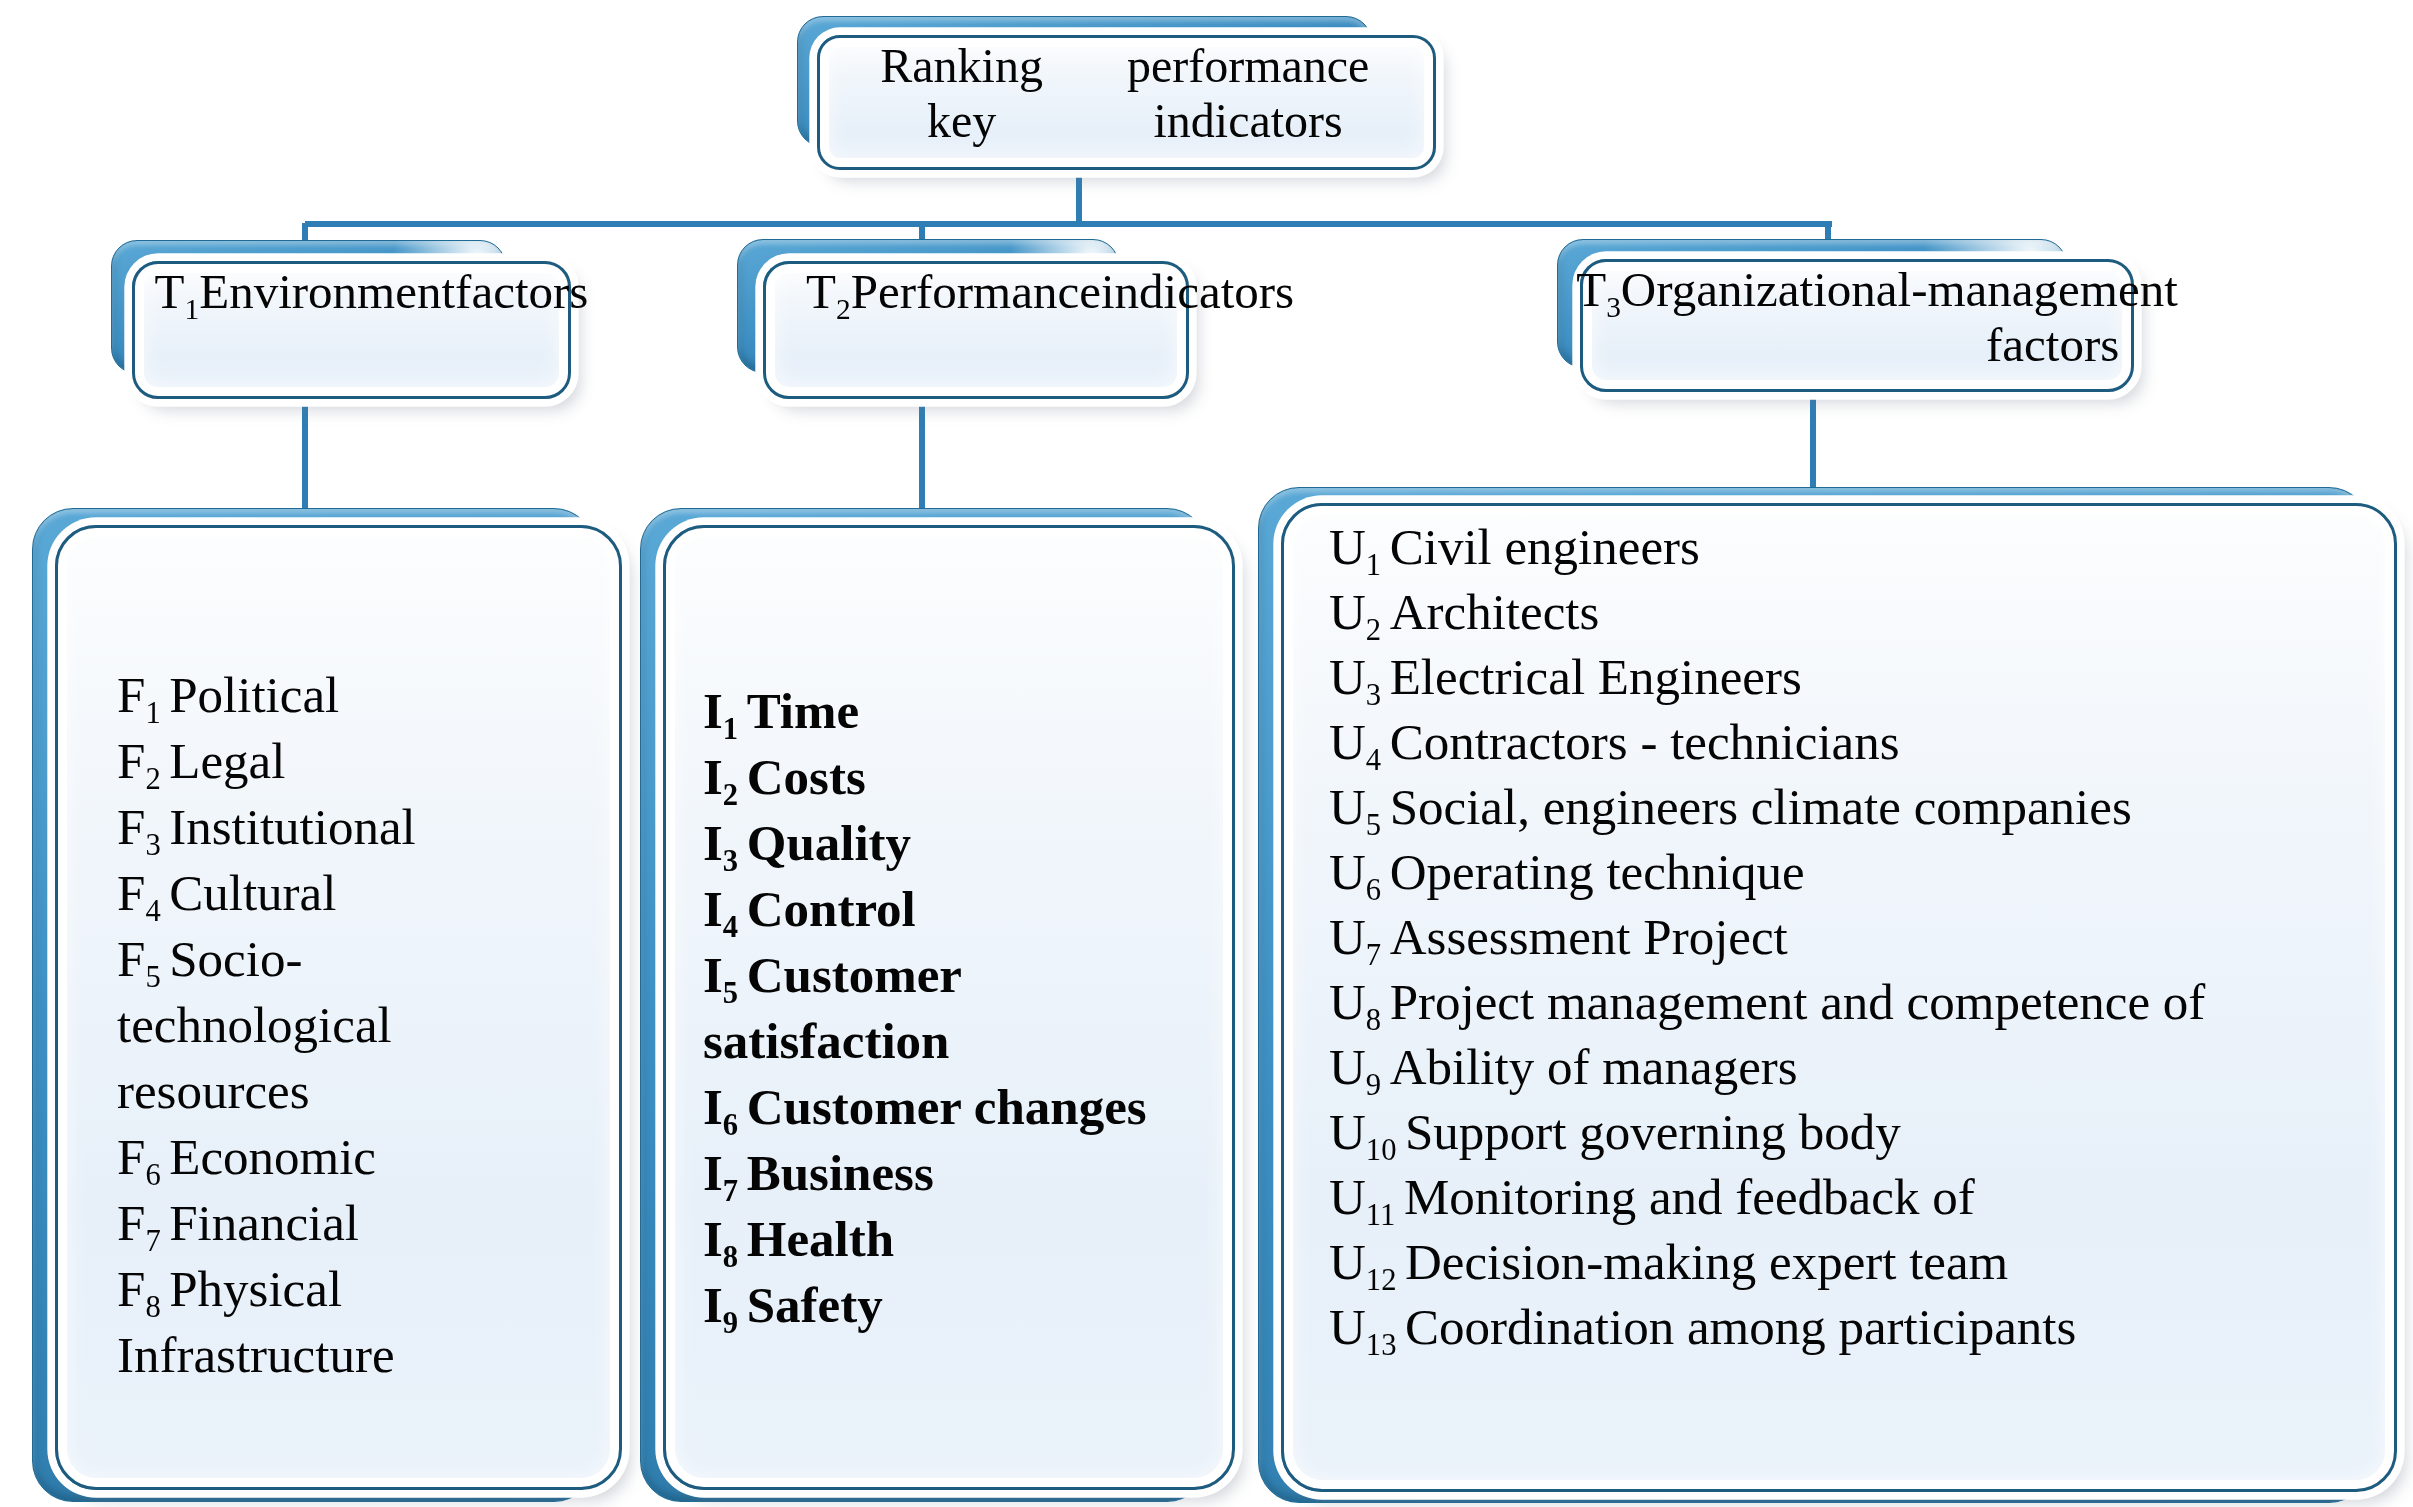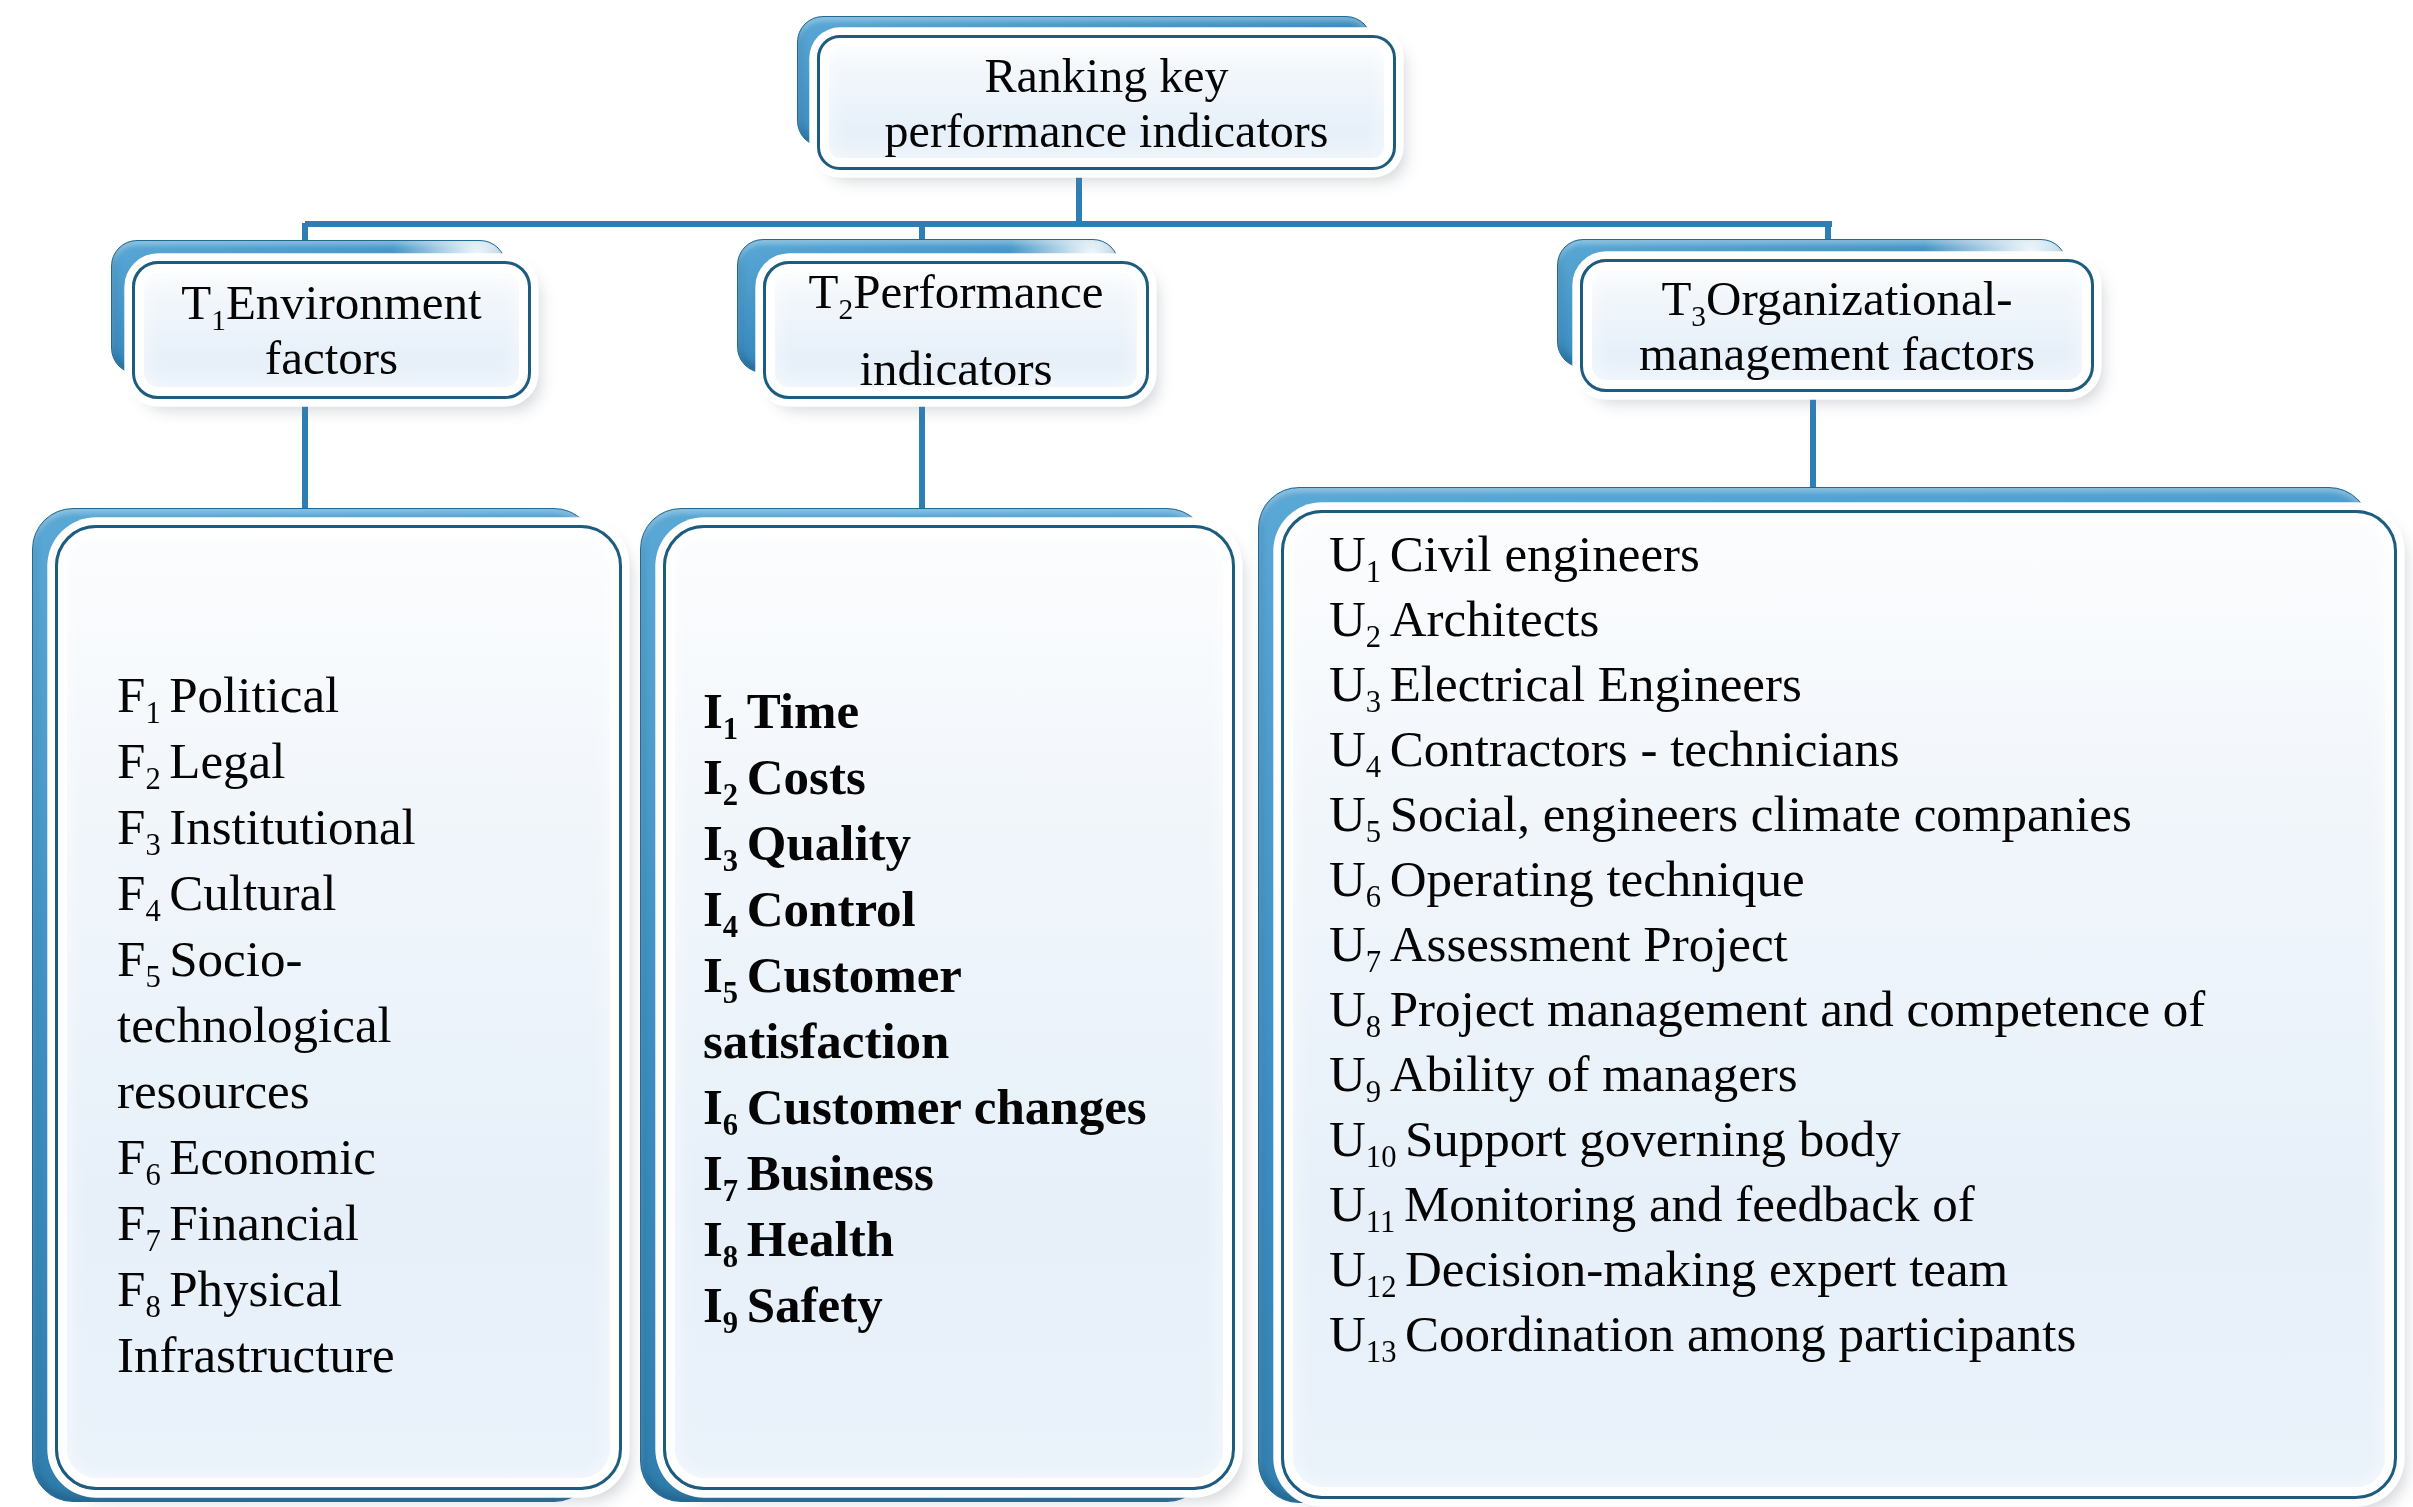--- a/index.html
+++ b/index.html
@@ -20,22 +20,22 @@
       linear-gradient(168deg,#5aa8d6 0%,#3c8ec2 50%,#2d7aa9 100%);}
 
   
   .box{position:absolute;z-index:3;
     background:linear-gradient(180deg,#fcfdfe 0%,#f1f6fb 30%,#e7f0f9 70%,#eaf2fa 100%);
     border:3.9px solid #1d5c7f;
     box-shadow:0 0 0 7.7px #ffffff,
                inset 0 0 0 9px rgba(255,255,255,.95),
                inset 0 0 19.3px 11.6px rgba(255,255,255,.55),
                9px 10.3px 15.4px rgba(110,120,135,.30);}
-  .node{border-radius:26px;display:flex;flex-direction:column;justify-content:center;
-        text-align:center;font-size:49px;line-height:55px;}
+  .node{border-radius:26px;display:flex;flex-direction:row;justify-content:center;
+        text-align:center;font-size:49px;line-height:55px;padding-left:40px;}
   .node.root{border-radius:23px;font-size:48px;}
   .bigbox{border-radius:41px;font-size:51px;line-height:66px;}
 
   .shadow.node-s{border-radius:26px;}
   .shadow.big-s{border-radius:41px;}
 
   sub{font-size:.6em;line-height:0;vertical-align:sub;}
   .li-first sub{margin-right:.28em;}
 
   .list{position:absolute;inset:0;display:flex;flex-direction:column;}
@@ -145,21 +145,21 @@
         <div class="list-item">
           <div class="li-line li-first"><span>I</span><sub>8</sub><span>Health</span></div>
         </div>
         <div class="list-item">
           <div class="li-line li-first"><span>I</span><sub>9</sub><span>Safety</span></div>
         </div>
       </div>
   </div>
 
   <div class="shadow big-s" style="left:1258px;top:487px;width:1110px;height:1014px;"></div>
-  <div class="box bigbox" style="left:1281px;top:503px;width:1110px;height:983px;line-height:65px;margin-top:7px;">
+  <div class="box bigbox" style="left:1281px;top:503px;width:1110px;height:983px;line-height:65px;">
     <div class="list" style="padding:9px 6.4px 0 45px;">
 
     <div class="list-item">
           <div class="li-line li-first"><span>U</span><sub>1</sub><span>Civil engineers</span></div>
         </div>
         <div class="list-item">
           <div class="li-line li-first"><span>U</span><sub>2</sub><span>Architects</span></div>
         </div>
         <div class="list-item">
           <div class="li-line li-first"><span>U</span><sub>3</sub><span>Electrical Engineers</span></div>

